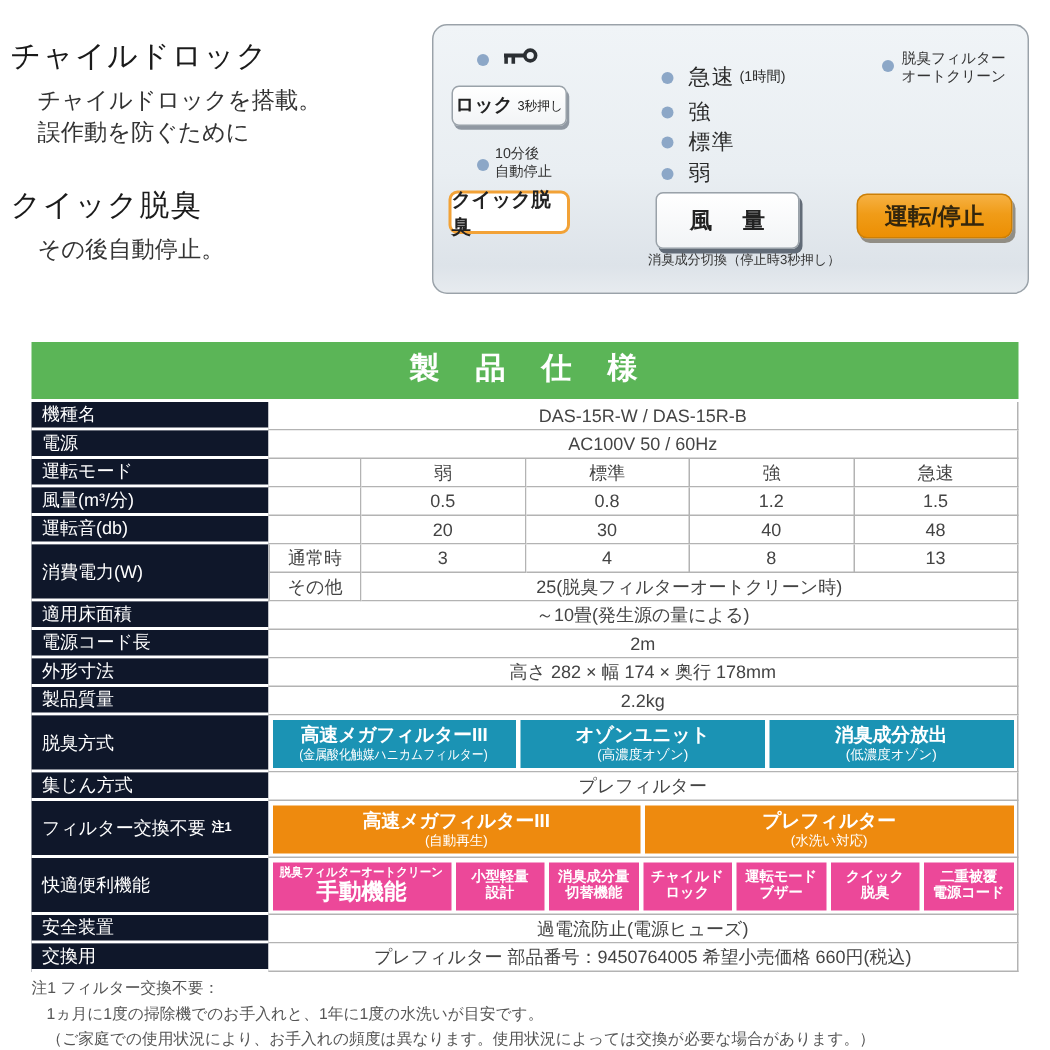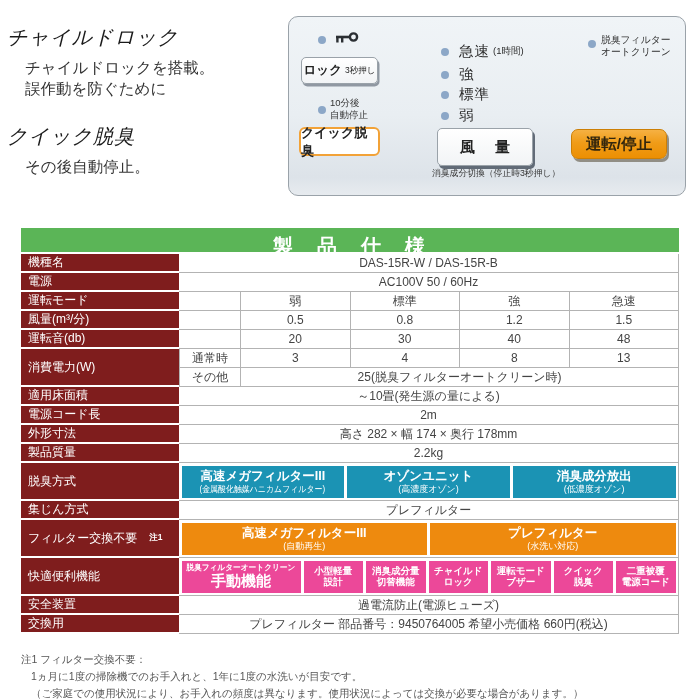--- a/index.html
+++ b/index.html
@@ -4,21 +4,21 @@
 <style>
   * { margin:0; padding:0; box-sizing:border-box; }
   html,body { width:700px; background:#ffffff; font-family:"Liberation Sans", sans-serif; color:#333; }
   body { width:700px; height:700px; overflow:hidden; }
 
   
   .top { position:relative; height:214px; }
 
   .features { position:absolute; left:7px; top:24px; }
   .feature { margin-bottom:24px; }
-  .feature-title { font-size:20px; color:#1a1a1a; letter-spacing:1px; margin-bottom:6px;font-style:italic; }
+  .feature-title { font-size:20px; color:#1a1a1a; letter-spacing:1px; margin-bottom:6px; }
   .feature-line { font-size:15.5px; color:#333; margin-left:18px; line-height:21px; }
 
   
   .panel { position:absolute; left:288px; top:16px; width:398px; height:180px;
            background:linear-gradient(180deg,#f0f4f7 0%,#e9eef2 55%,#dde3e9 90%,#e7ebef 100%);
            border:1px solid #9aa2a9; border-radius:10px; }
   .led { position:absolute; width:8px; height:8px; border-radius:50%; background:#8ca7c7; }
   .ptext { position:absolute; color:#3a3f44; }
 
   .btn { position:absolute; display:flex; align-items:center; justify-content:center;
@@ -27,21 +27,21 @@
                border:1px solid #9aa2a9; box-shadow:1.5px 2.5px 0 rgba(70,80,95,.55); }
   .btn-lock { left:12px; top:40px; width:77px; height:27px; gap:3px; }
   .btn-lock .main { font-size:12.5px; font-weight:bold; color:#222; }
   .btn-lock .sub  { font-size:8.5px; color:#222; }
   .btn-quick { left:10px; top:110px; width:81px; height:29px;
                background:#ffffff; border:2.5px solid #f2a237; border-radius:6px;
                font-size:13px; font-weight:bold; color:#222; }
   .btn-fan { left:148px; top:111px; width:96px; height:38px;
              font-size:15px; font-weight:bold; color:#222; letter-spacing:8px; padding-left:8px;
              box-shadow:2px 3px 0 rgba(55,65,80,.75); }
-  .btn-power { left:282px; top:112px; width:96px; height:30px;
+  .btn-power { left:282px; top:112px; width:104px; height:30px;
                background:linear-gradient(180deg,#f6b143 0%,#f09c18 45%,#ec8f03 100%);
                border:1px solid #cc7f06; border-radius:7px;
                box-shadow:2px 3px 0 rgba(80,70,50,.55);
                font-size:15.5px; font-weight:bold; color:#33260d; }
 
   .key-icon { position:absolute; left:45px; top:15px; }
   .led-key { left:29px; top:19px; }
   .led-autostop { left:29px; top:89px; }
   .autostop-text { left:41px; top:80px; font-size:9.5px; line-height:11.5px; color:#333; }
 
@@ -49,26 +49,26 @@
   .mode-row .led { position:static; margin-right:10px; }
   .mode-label { font-size:14.5px; color:#2b2b2b; letter-spacing:1px; }
   .mode-note { font-size:9.5px; color:#2b2b2b; margin-left:3px; }
   .fan-caption { left:143px; top:151px; font-size:8.8px; color:#333; }
   .led-autoclean { left:299px; top:23px; }
   .autoclean-text { left:312px; top:17px; font-size:9.8px; line-height:12px; color:#333; }
 
   
   .spec { position:absolute; left:21px; top:228px; width:658px; }
   .spec-title { background:#5bb557; color:#fff; text-align:center; font-size:20px; font-weight:bold;
-                height:24px; line-height:36px; letter-spacing:2px; margin-bottom:2px; }
+                height:38px; line-height:36px; letter-spacing:2px; margin-bottom:2px; }
   .row { display:flex; align-items:stretch; }
-  .rlabel { width:158px; flex:0 0 158px; background:#7f1d1d; color:#fff; font-size:12px;
+  .rlabel { width:158px; flex:0 0 158px; background:#0f172a; color:#fff; font-size:12px;
             display:flex; align-items:center; padding-left:7px;
             border-bottom:2px solid #fff; }
-  .rlabel .note { font-size:8.5px; font-weight:bold; margin-left:12px; }
+  .rlabel .note { font-size:8.5px; font-weight:bold; margin-left:4px; }
   .rcell { background:#fff; color:#444; font-size:12px; display:flex; align-items:center;
            justify-content:center; text-align:center;
            border-right:1px solid #b3b3b3; border-bottom:1px solid #b3b3b3; }
   .row .rcell:first-of-type, .subrow .rcell:first-of-type { border-left:1px solid #b3b3b3; }
   .rvalue { flex:1; }
   .subcell { flex:0 0 62px; width:62px; }
   .col4 { flex:1; }
   .h19 { min-height:19px; } .h38 { min-height:38px; }
   .stack { flex:1; display:flex; flex-direction:column; }
   .subrow { display:flex; flex:1; }

